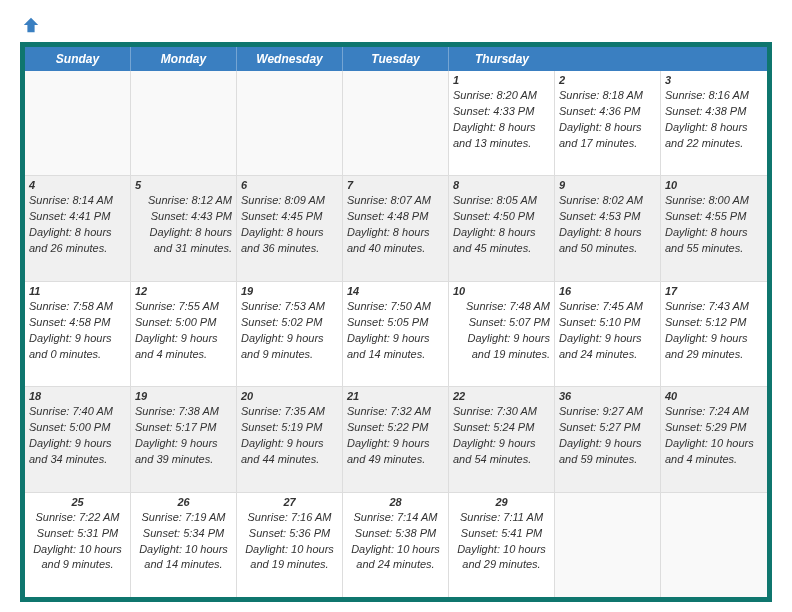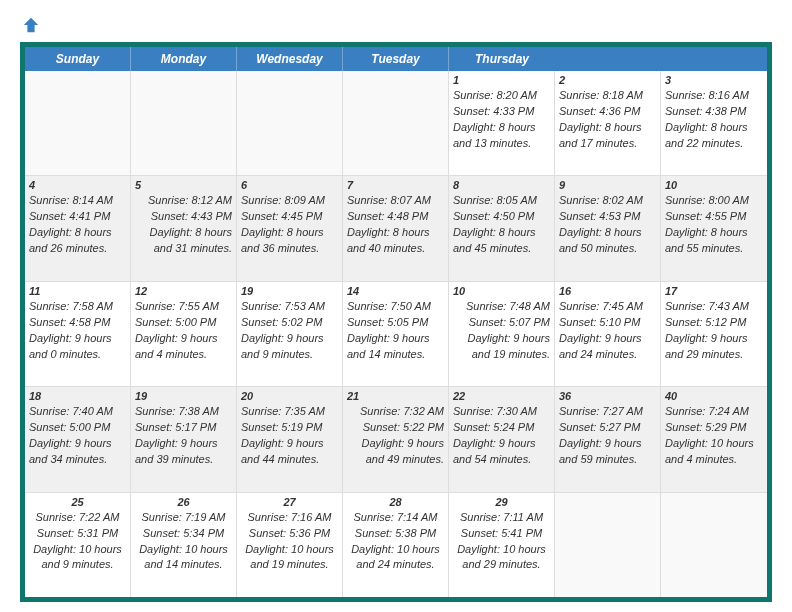--- a/index.html
+++ b/index.html
@@ -290,35 +290,35 @@
           </div>
           <div class="cal-cell shaded">
             <div class="day-num">20</div>
             <div class="day-info" style="white-space: pre-line;">Sunrise: 7:35 AM
 Sunset: 5:19 PM
 Daylight: 9 hours
 and 44 minutes.</div>
           </div>
           <div class="cal-cell shaded">
             <div class="day-num">21</div>
-            <div class="day-info" style="white-space: pre-line; text-align: right;">Sunrise: 7:32 AM
+            <div class="day-info" style="white-space: pre-line;">Sunrise: 7:32 AM
 Sunset: 5:22 PM
 Daylight: 9 hours
 and 49 minutes.</div>
           </div>
           <div class="cal-cell shaded">
             <div class="day-num">22</div>
             <div class="day-info" style="white-space: pre-line;">Sunrise: 7:30 AM
 Sunset: 5:24 PM
 Daylight: 9 hours
 and 54 minutes.</div>
           </div>
           <div class="cal-cell shaded">
             <div class="day-num">36</div>
-            <div class="day-info" style="white-space: pre-line;">Sunrise: 7:27 AM
+            <div class="day-info" style="white-space: pre-line;">Sunrise: 9:27 AM
 Sunset: 5:27 PM
 Daylight: 9 hours
 and 59 minutes.</div>
           </div>
           <div class="cal-cell shaded">
             <div class="day-num">40</div>
             <div class="day-info" style="white-space: pre-line;">Sunrise: 7:24 AM
 Sunset: 5:29 PM
 Daylight: 10 hours
 and 4 minutes.</div>

